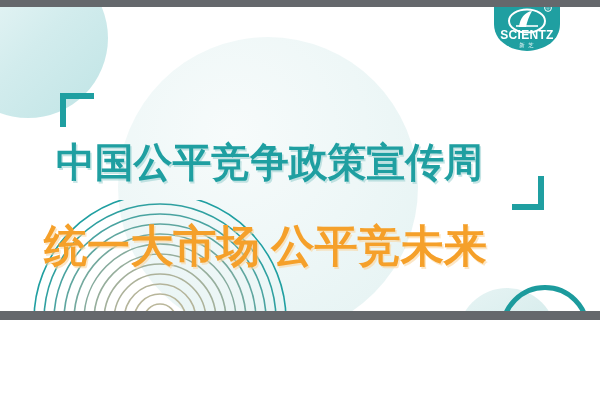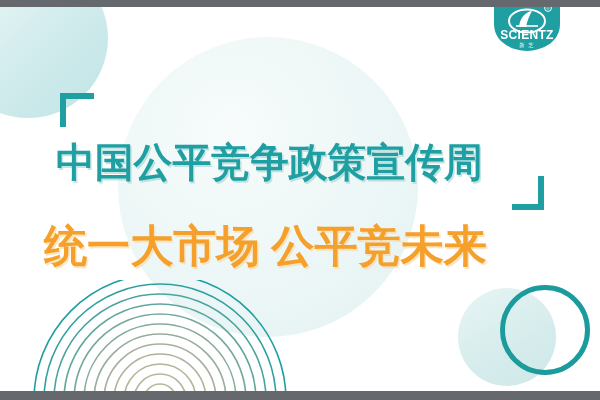--- a/index.html
+++ b/index.html
@@ -7,21 +7,21 @@
     padding: 0;
     background: #ffffff;
   }
   body {
     font-family: "Liberation Sans", sans-serif;
   }
 
   #banner {
     position: relative;
     width: 600px;
-    height: 400px;
+    height: 320px;
     overflow: hidden;
     background: #ffffff;
   }
 
   
   .chrome-bar {
     position: absolute;
     left: 0;
     width: 600px;
     height: 7px;

